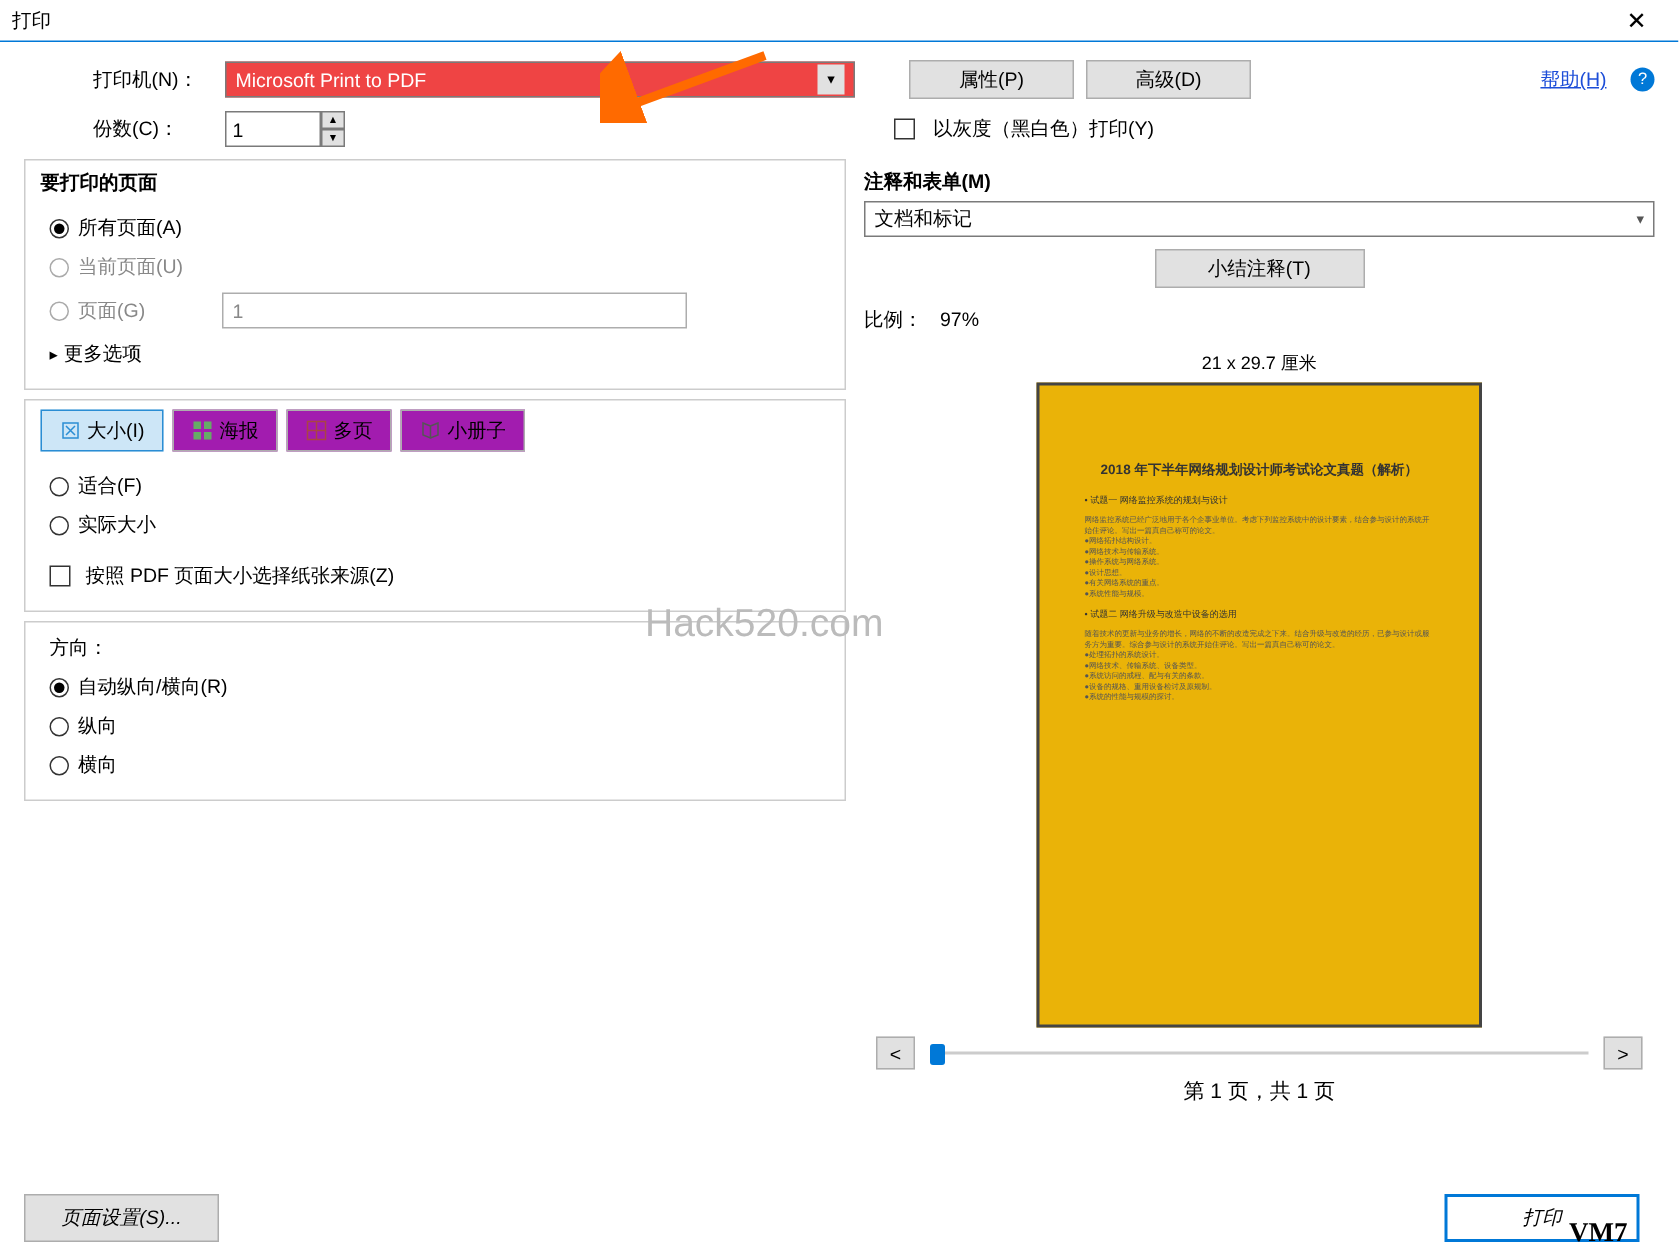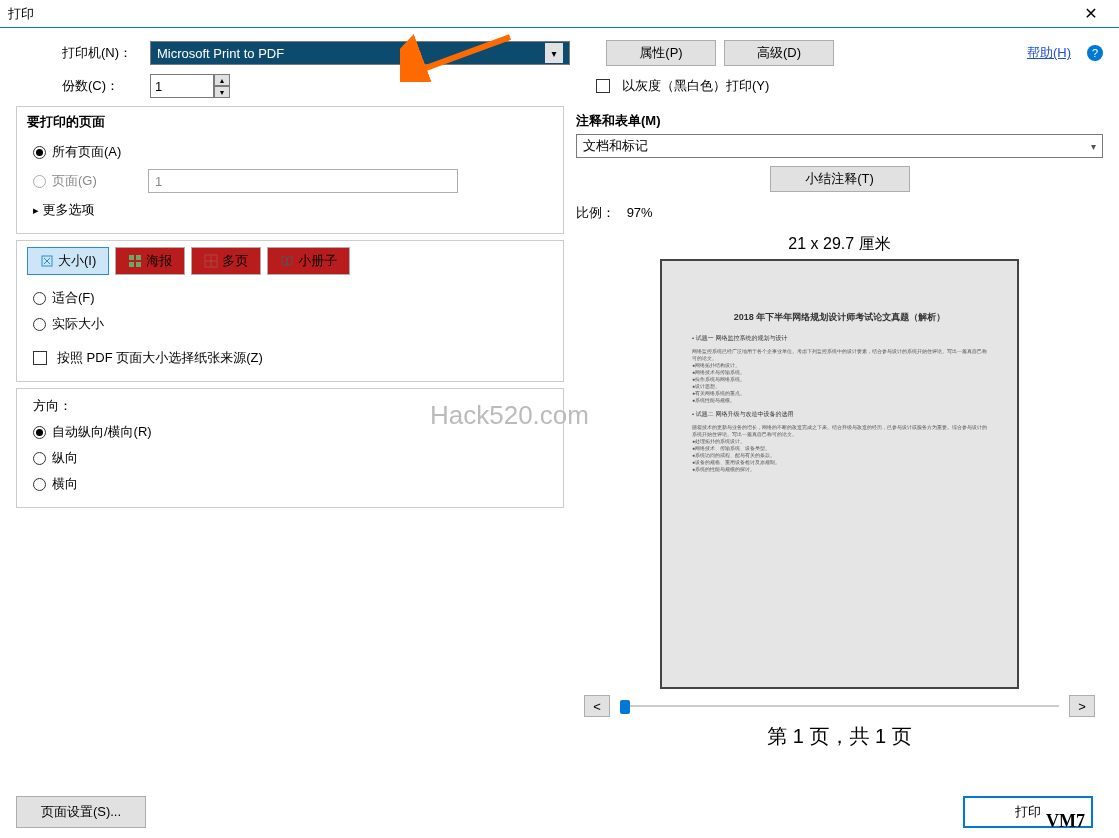--- a/index.html
+++ b/index.html
@@ -5,21 +5,21 @@
 * { box-sizing: border-box; margin: 0; padding: 0; font-family: "Microsoft YaHei", "Segoe UI", sans-serif; font-size: 13px; }
 body { background: #fff; width: 1119px; height: 838px; position: relative; overflow: hidden; }
 
 .titlebar { height: 28px; border-bottom: 1px solid #0078d7; display: flex; align-items: center; padding: 0 8px; background: #fff; }
 .titlebar .title { flex: 1; }
 .titlebar .close { width: 40px; height: 28px; display: flex; align-items: center; justify-content: center; cursor: pointer; font-size: 16px; }
 
 .top-section { padding: 12px 16px 8px 16px; display: flex; flex-direction: column; gap: 8px; }
 .row { display: flex; align-items: center; gap: 8px; margin-left: 46px; }
 .label { width: 80px; }
-.printer-select { width: 420px; height: 24px; background: #0c4a6e; color: #fff; border: 1px solid #7a7a7a; padding: 2px 6px; display: flex; align-items: center; justify-content: space-between; }
+.printer-select { width: 420px; height: 24px; background: #ef4444; color: #fff; border: 1px solid #7a7a7a; padding: 2px 6px; display: flex; align-items: center; justify-content: space-between; }
 .printer-select .arrow { width: 18px; height: 20px; background: #e1e1e1; color: #000; display: flex; align-items: center; justify-content: center; font-size: 10px; }
 .btn { height: 26px; padding: 2px 20px; background: #e1e1e1; border: 1px solid #adadad; cursor: pointer; display: inline-flex; align-items: center; justify-content: center; min-width: 110px; }
 .btn.primary { background: #fff; border: 2px solid #0078d7; min-width: 130px; height: 32px; }
 .btn.footer-btn { min-width: 130px; height: 32px; }
 .spinner { width: 80px; height: 24px; display: flex; }
 .spinner input { width: 64px; height: 24px; border: 1px solid #7a7a7a; padding: 2px 4px; }
 .spinner .arrows { width: 16px; display: flex; flex-direction: column; }
 .spinner .arrows div { flex: 1; border: 1px solid #7a7a7a; background: #e1e1e1; font-size: 7px; display: flex; align-items: center; justify-content: center; cursor: pointer; }
 .checkbox { width: 14px; height: 14px; border: 1px solid #333; display: inline-block; margin-right: 4px; vertical-align: middle; }
 .link { color: #1d4ed8; text-decoration: underline; cursor: pointer; }
@@ -36,44 +36,44 @@
 .radio { width: 13px; height: 13px; border: 1px solid #333; border-radius: 50%; display: inline-flex; align-items: center; justify-content: center; }
 .radio.checked::after { content: ''; width: 7px; height: 7px; border-radius: 50%; background: #000; }
 .radio.disabled { border-color: #aaa; }
 .disabled-text { color: #888; }
 .text-input { height: 24px; border: 1px solid #adadad; padding: 2px 6px; background: #fff; }
 .text-input.ro { color: #888; background: #fff; }
 .expand { cursor: pointer; padding: 4px 0; }
 .expand::before { content: '▸'; margin-right: 4px; font-size: 11px; }
 
 .tab-row { display: flex; gap: 6px; padding: 6px 10px; }
-.tab-btn { height: 28px; padding: 2px 12px; border: 1px solid #adadad; background: #b91c1c; cursor: pointer; display: flex; align-items: center; gap: 4px; font-size: 12px; }
+.tab-btn { height: 28px; padding: 2px 12px; border: 1px solid #adadad; background: #a21caf; cursor: pointer; display: flex; align-items: center; gap: 4px; font-size: 12px; }
 .tab-btn.active { background: #cde6f7; border-color: #2a8dd4; }
 .tab-icon { width: 14px; height: 14px; display: inline-block; }
 .info-icon { width: 14px; height: 14px; border-radius: 50%; border: 1px solid #2a8dd4; color: #2a8dd4; display: inline-flex; align-items: center; justify-content: center; font-size: 10px; font-style: italic; margin-left: auto; }
 
 .dropdown { height: 24px; border: 1px solid #7a7a7a; display: flex; align-items: center; padding: 0 6px; justify-content: space-between; background: #fff; }
 .dropdown .dd-arrow { font-size: 10px; color: #555; }
 
 .preview-area { display: flex; flex-direction: column; align-items: center; margin-top: 4px; }
-.preview-dim { padding: 4px; font-size: 16px; }
-.preview-page { width: 359px; height: 430px; border: 2px solid #444; background: #e5e5e5; padding: 30px 30px; font-size: 7px; line-height: 1.4; color: #333; position: relative; }
+.preview-dim { padding: 4px; font-size: 12px; }
+.preview-page { width: 297px; height: 430px; border: 2px solid #444; background: #eab308; padding: 30px 30px; font-size: 7px; line-height: 1.4; color: #333; position: relative; }
 .preview-page .p-title { text-align: center; font-weight: bold; font-size: 9px; margin: 20px 0 10px; }
 .preview-page .p-sec { margin: 6px 0; font-size: 6px; }
 .preview-page .p-line { font-size: 5px; color: #555; }
 
 .nav-row { display: flex; align-items: center; justify-content: space-between; width: 100%; padding: 6px 8px 0; }
 .nav-btn { width: 26px; height: 22px; border: 1px solid #adadad; background: #e1e1e1; display: flex; align-items: center; justify-content: center; cursor: pointer; }
 .slider { flex: 1; height: 20px; margin: 0 10px; position: relative; }
 .slider-track { position: absolute; top: 9px; left: 0; right: 0; height: 2px; background: #ccc; }
 .slider-thumb { position: absolute; top: 4px; left: 0; width: 10px; height: 14px; background: #0078d7; border-radius: 2px; }
 
-.page-info { text-align: center; padding: 6px; font-size: 20px; }
-
-.footer { position: absolute; bottom: 10px; left: 16px; right: 16px; display: flex; align-items: center; }
+.page-info { text-align: center; padding: 6px; font-size: 14px; }
+
+.footer { position: absolute; bottom: 10px; left: 16px; right: 16px; display: flex; align-items: center; font-style: italic; }
 .footer .spacer { flex: 1; }
 .vm7 { position: absolute; bottom: 6px; right: 34px; font-weight: bold; font-size: 18px; font-family: "Times New Roman", serif; }
 
 .watermark { position: absolute; top: 400px; left: 430px; font-size: 26px; color: #bbb; pointer-events: none; font-family: Arial; }
 
 .arrow-annot { position: absolute; top: 32px; left: 400px; width: 120px; height: 50px; pointer-events: none; }
 </style>
 </head>
 <body>
 
@@ -117,20 +117,24 @@
 
 <div class="main">
   <div class="left-col">
 
     <div class="group">
       <div class="group-title">要打印的页面</div>
       <div class="group-body">
         <div class="radio-row">
           <span class="radio checked"></span>
           <span>所有页面(A)</span>
+        </div>
+        <div class="radio-row">
+          <span class="radio disabled"></span>
+          <span class="disabled-text">当前页面(U)</span>
         </div>
         <div class="radio-row">
           <span class="radio disabled"></span>
           <span class="disabled-text" style="width:90px">页面(G)</span>
           <input class="text-input ro" style="width: 310px;" value="1">
         </div>
         <div class="expand"><span>更多选项</span></div>
       </div>
     </div>
 

